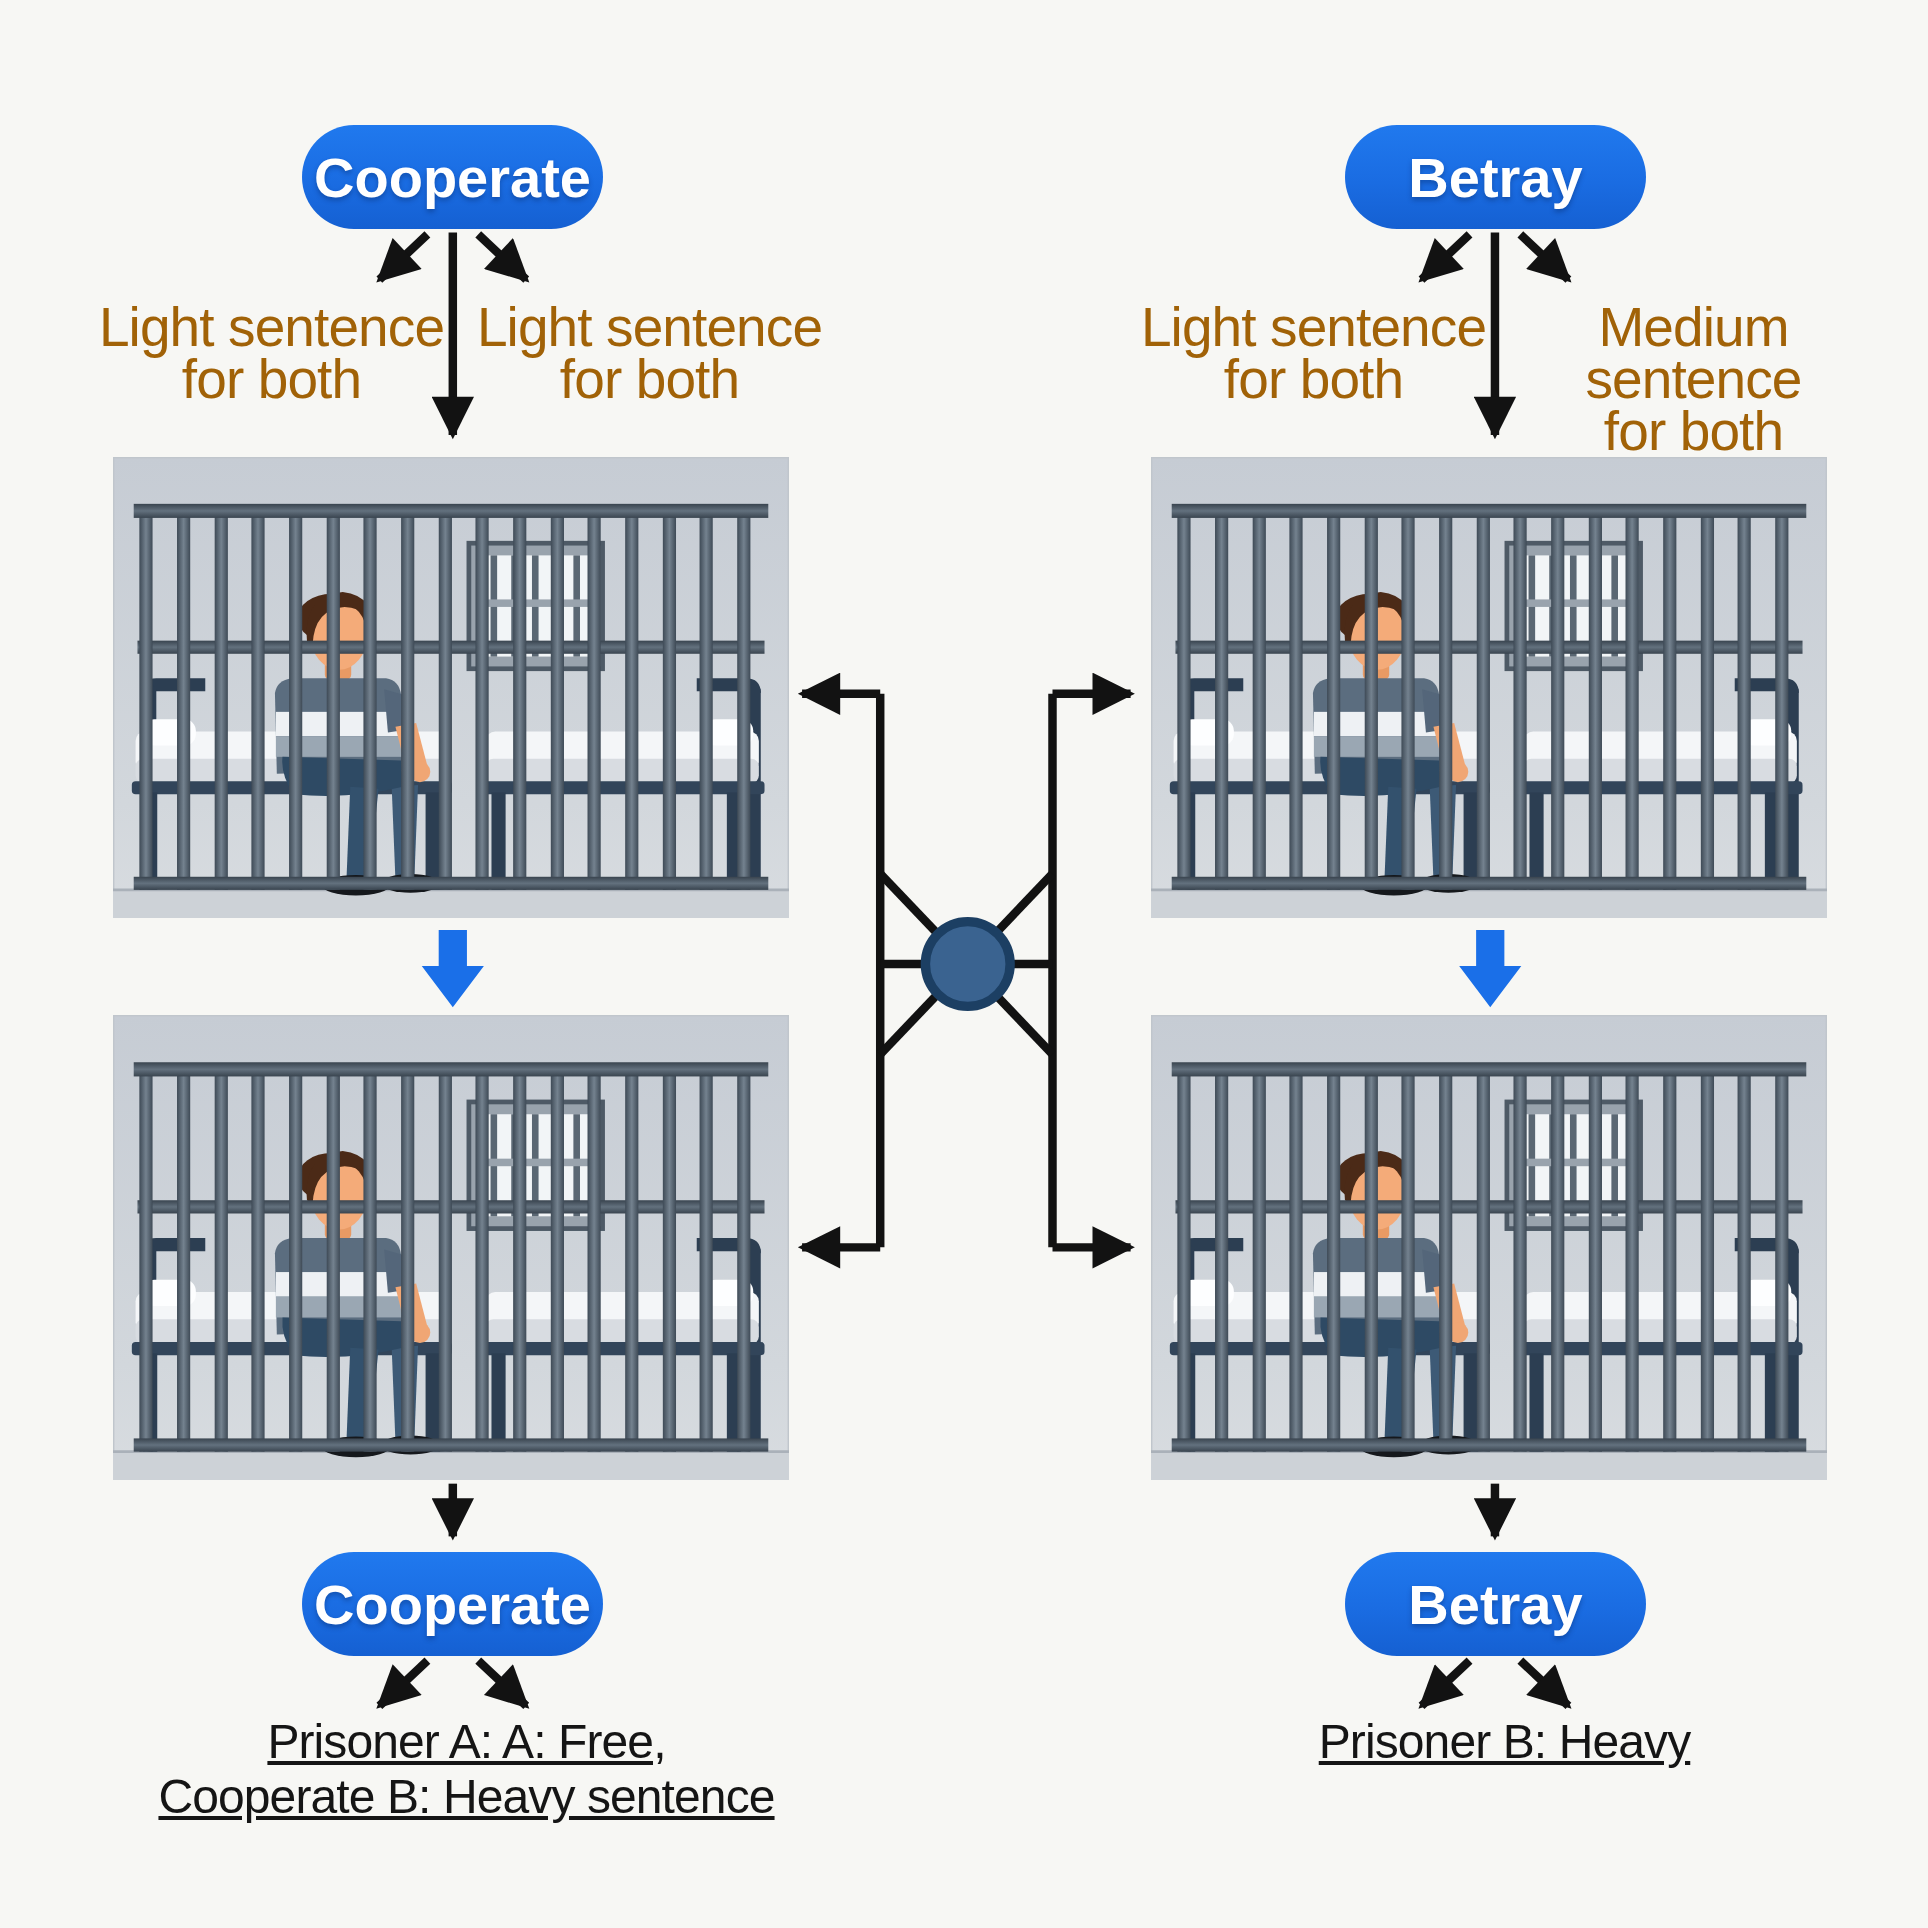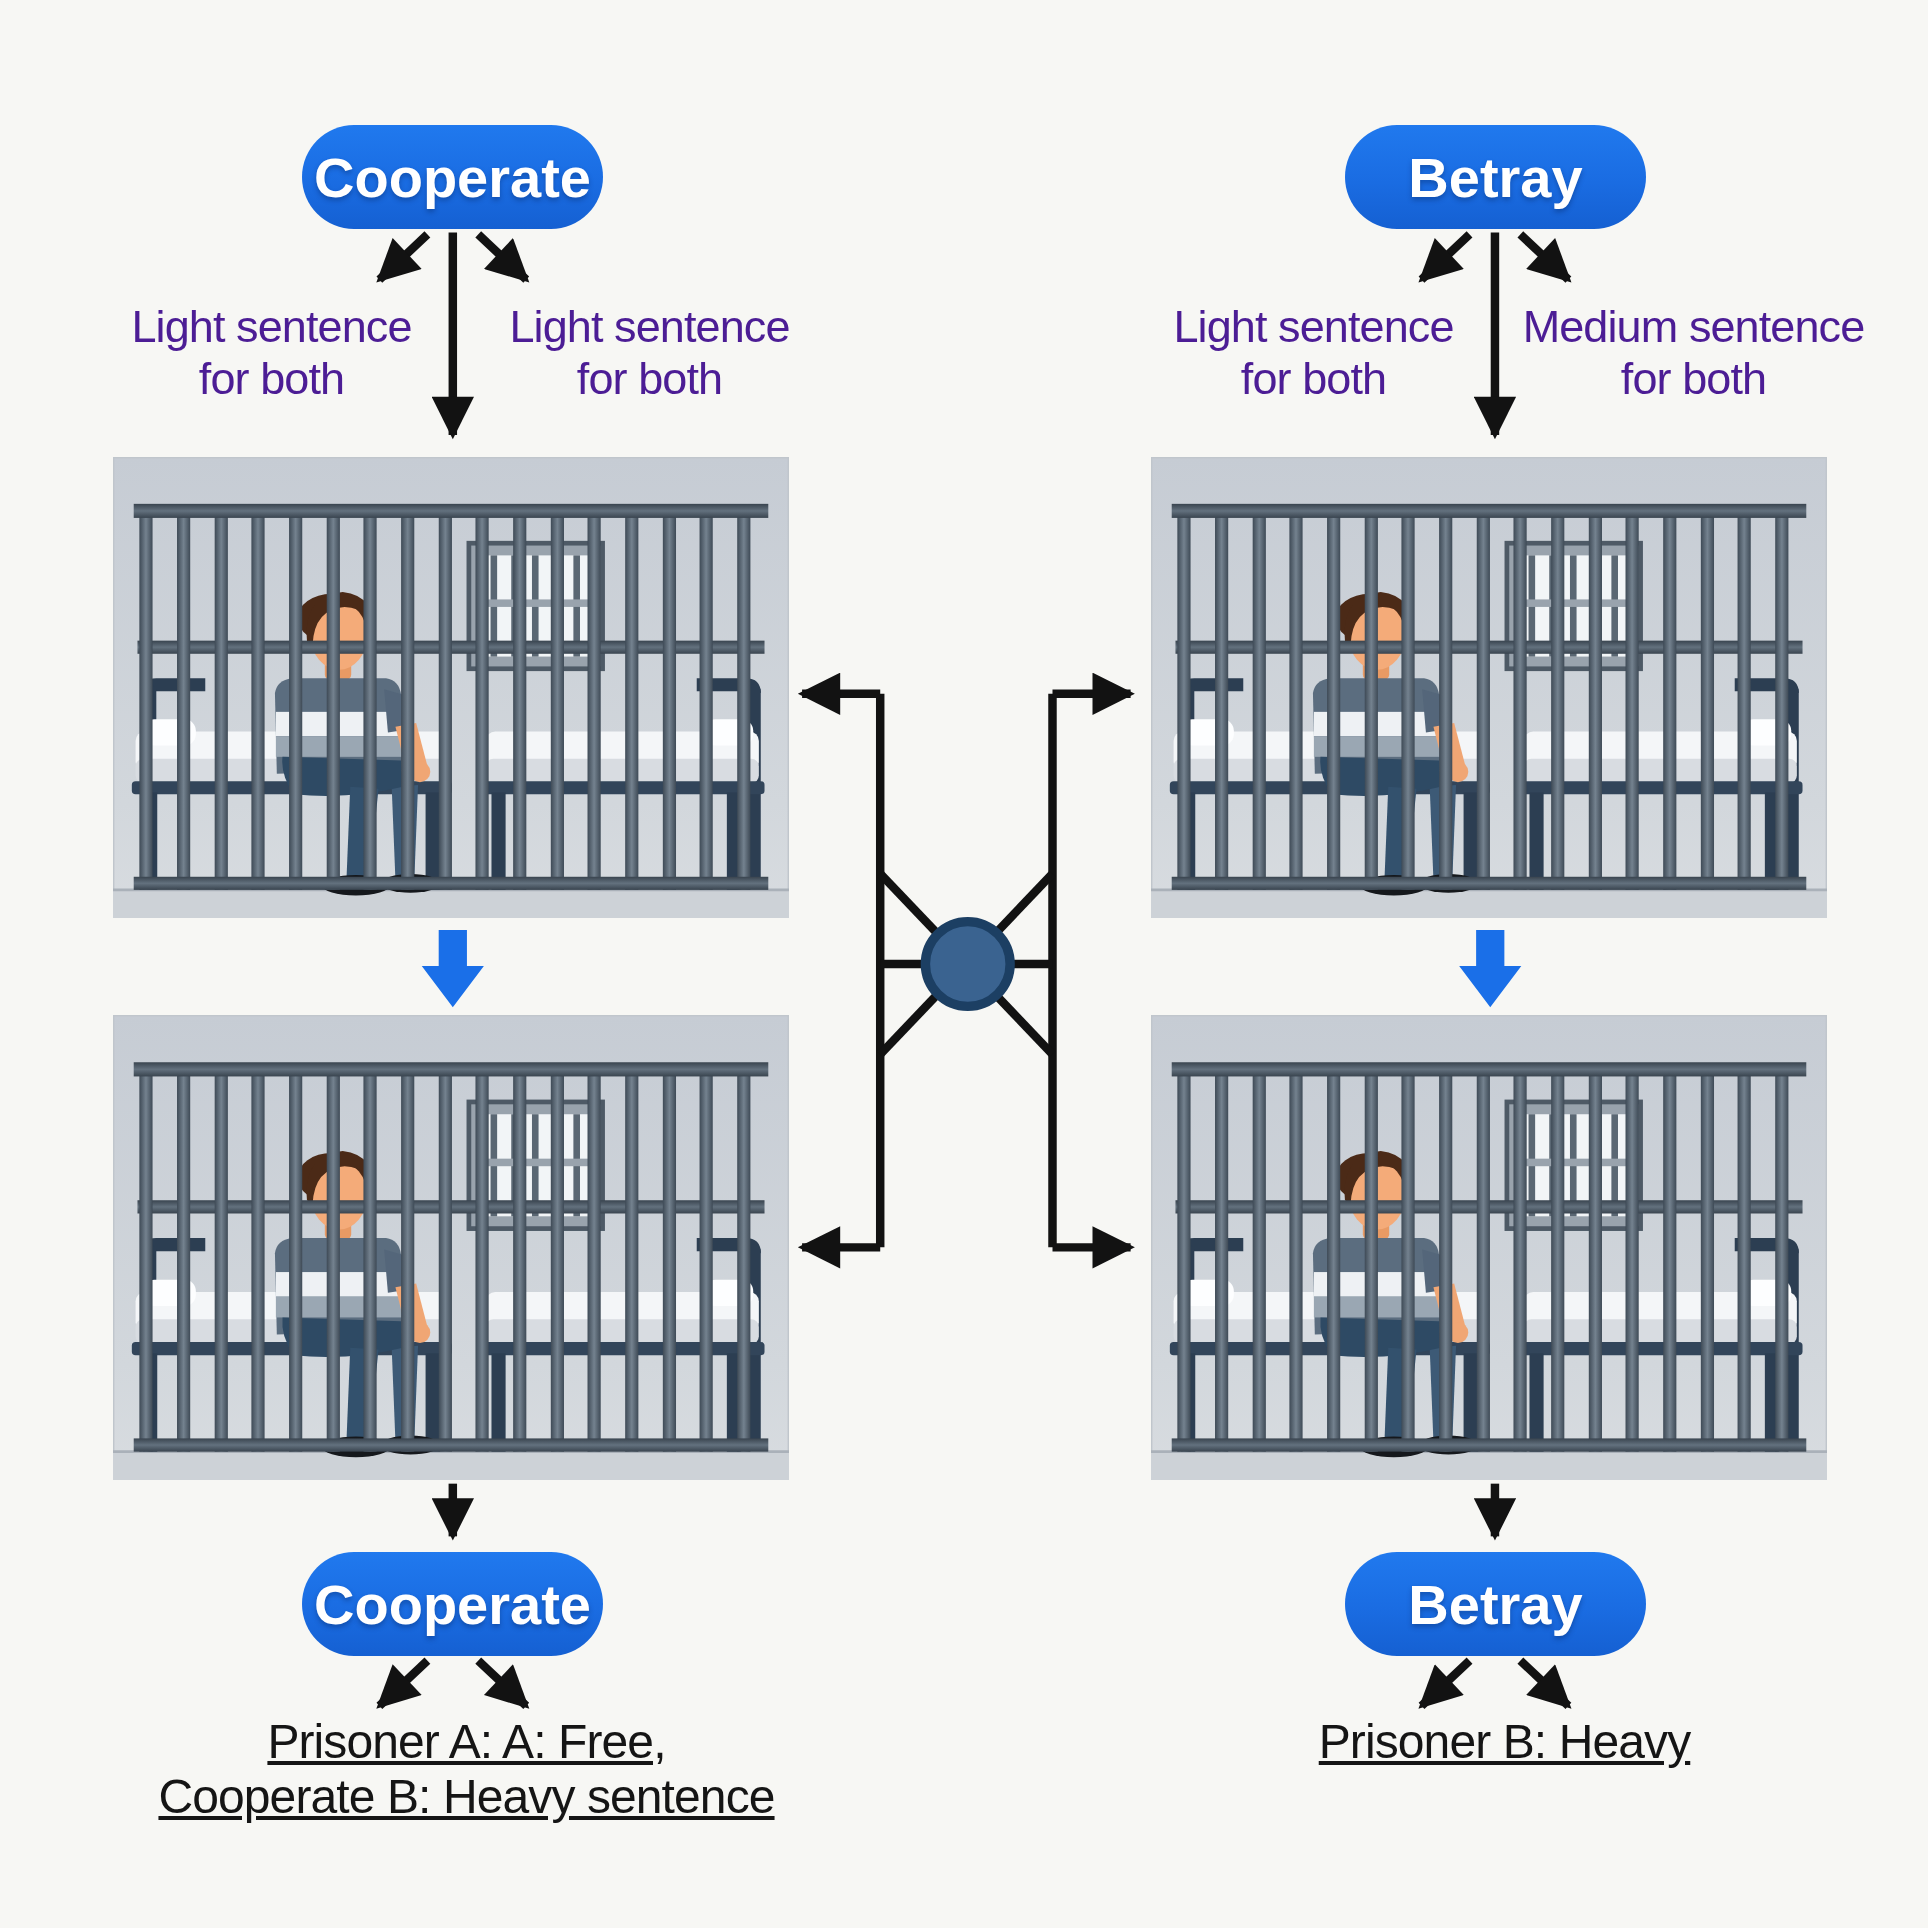--- a/index.html
+++ b/index.html
@@ -16,21 +16,21 @@
     border-radius:56px;color:#ffffff;font-weight:700;font-size:56px;
     text-shadow:0 2.8px 5.6px rgba(0,30,80,.35);
     letter-spacing:0px;
   }
   .pill-top-left   {left:302px; top:125px;  width:301px;height:104px;}
   .pill-top-right  {left:1345px;top:125px;  width:301px;height:104px;}
   .pill-bottom-left{left:302px; top:1552px; width:301px;height:104px;}
   .pill-bottom-right{left:1345px;top:1552px;width:301px;height:104px;}
   .outcome{
     position:absolute;width:405px;text-align:center;
-    font-size:45px;line-height:52px;color:#4c1d95;letter-spacing:-0.9px;
+    font-size:55px;line-height:52px;color:#a16207;letter-spacing:-0.9px;
   }
   .outcome-tl-0{left:69px;  top:301px;}
   .outcome-tl-1{left:447px; top:301px;}
   .outcome-tr-0{left:1111px;top:301px;}
   .outcome-tr-1{left:1491px;top:301px;}
   .result{
     position:absolute;width:697px;text-align:center;
     font-size:48px;line-height:55px;color:#151515;letter-spacing:-0.9px;text-decoration:underline;
   }
   .result-bl{left:118px; top:1714px;}

